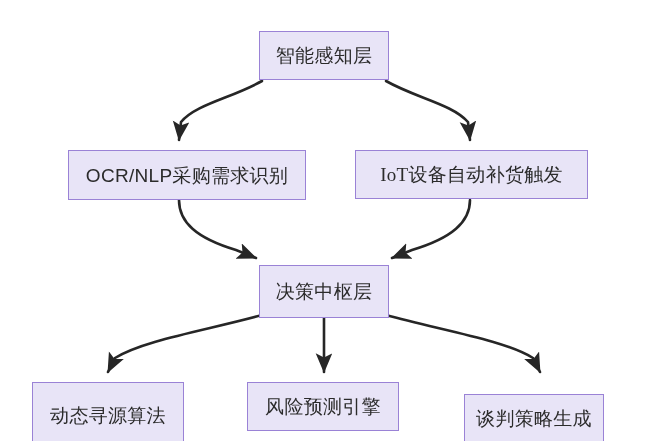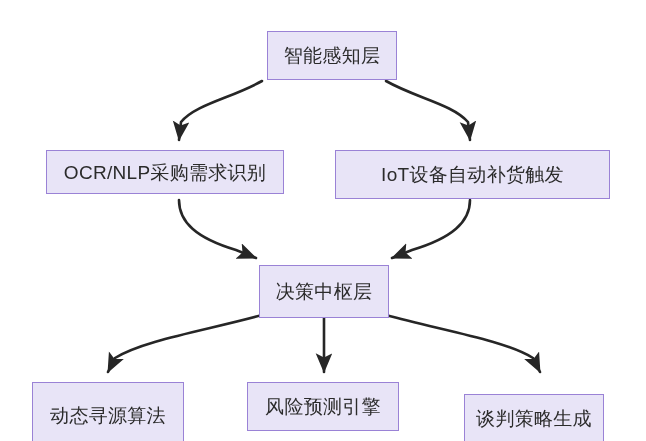--- a/index.html
+++ b/index.html
@@ -62,29 +62,29 @@
       <path d="M 262,81 C 232,98 196,104 181,122 L 179,140"></path>
       <path d="M 386,81 C 416,98 452,104 468,122 L 470,140"></path>
       <path d="M 179,200 C 179,222 196,238 236,250 L 256,258"></path>
       <path d="M 470,200 C 470,222 452,238 412,250 L 392,258"></path>
       <path d="M 262,315 C 208,330 144,340 115,358 L 108,372"></path>
       <path d="M 324,315 L 324,372"></path>
       <path d="M 386,315 C 440,330 504,340 533,358 L 540,372"></path>
     </g>
   </svg>
 
-  <div class="node" style="left:259px; top:31px; width:130px; height:49px;margin-left:8px;">
+  <div class="node" style="left:259px; top:31px; width:130px; height:49px;">
     <span class="node-label">智能感知层</span>
   </div>
 
-  <div class="node" style="left:46px; top:150px; width:238px; height:44px;">
+  <div class="node" style="left:68px; top:150px; width:238px; height:50px;">
     <span class="node-label">OCR/NLP采购需求识别</span>
   </div>
 
-  <div class="node" style="left:335px; top:150px; width:275px; height:49px;">
+  <div class="node" style="left:355px; top:150px; width:233px; height:49px;font-family:Liberation Serif, serif;">
     <span class="node-label">IoT设备自动补货触发</span>
   </div>
 
   <div class="node" style="left:259px; top:265px; width:130px; height:53px;">
     <span class="node-label">决策中枢层</span>
   </div>
 
   <div class="node" style="left:32px; top:382px; width:152px; height:67px;">
     <span class="node-label">动态寻源算法</span>
   </div>

